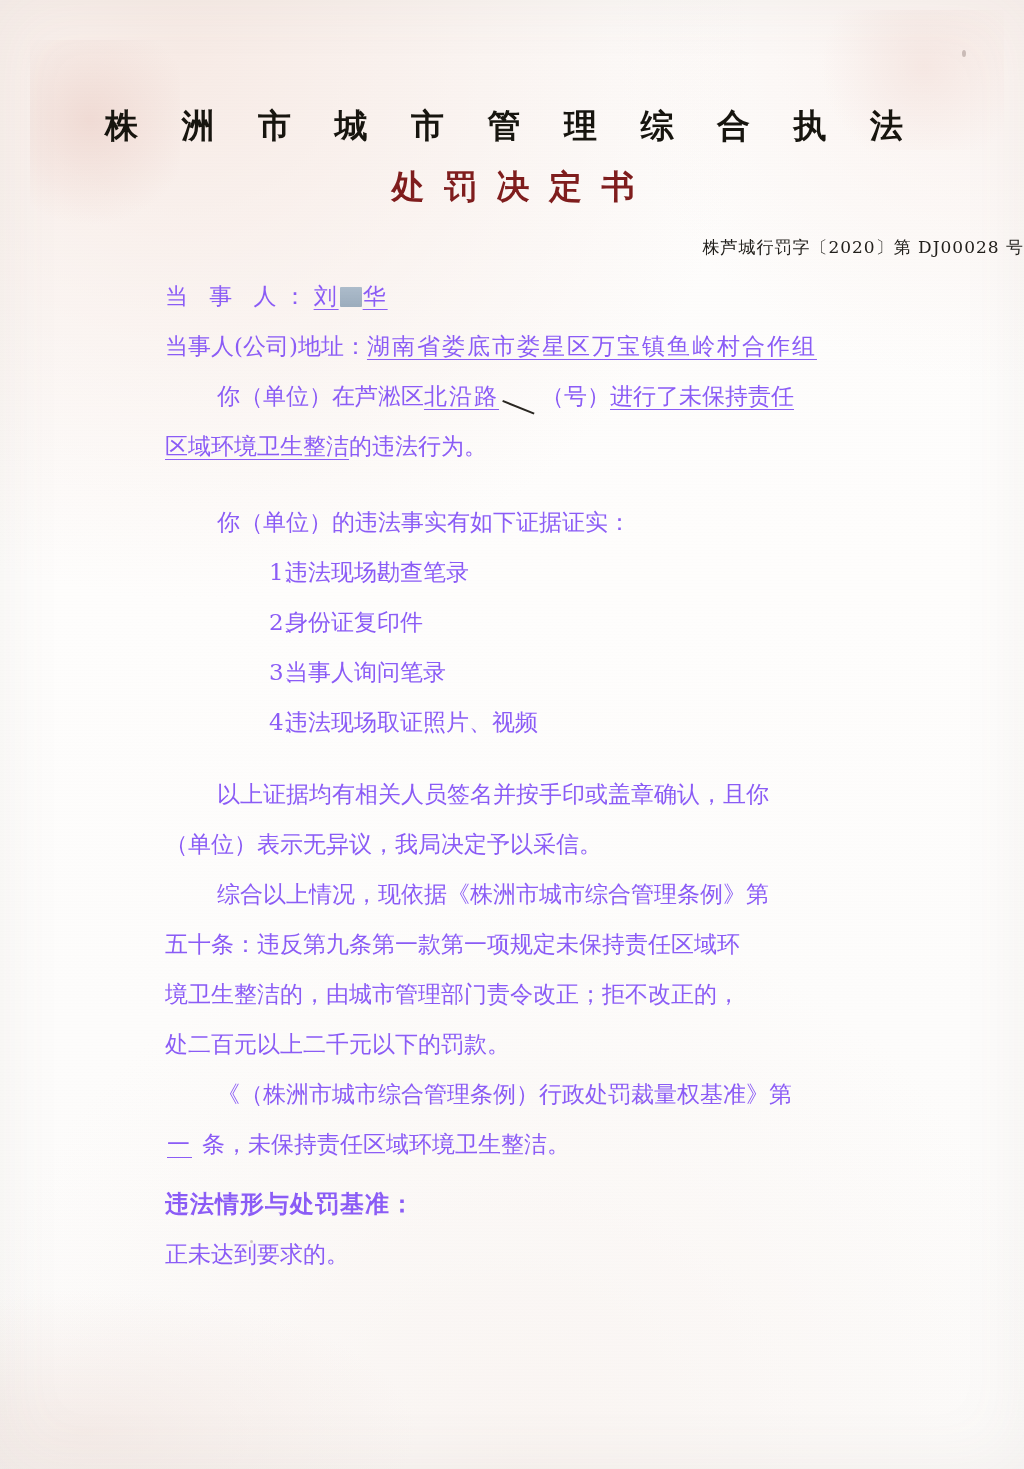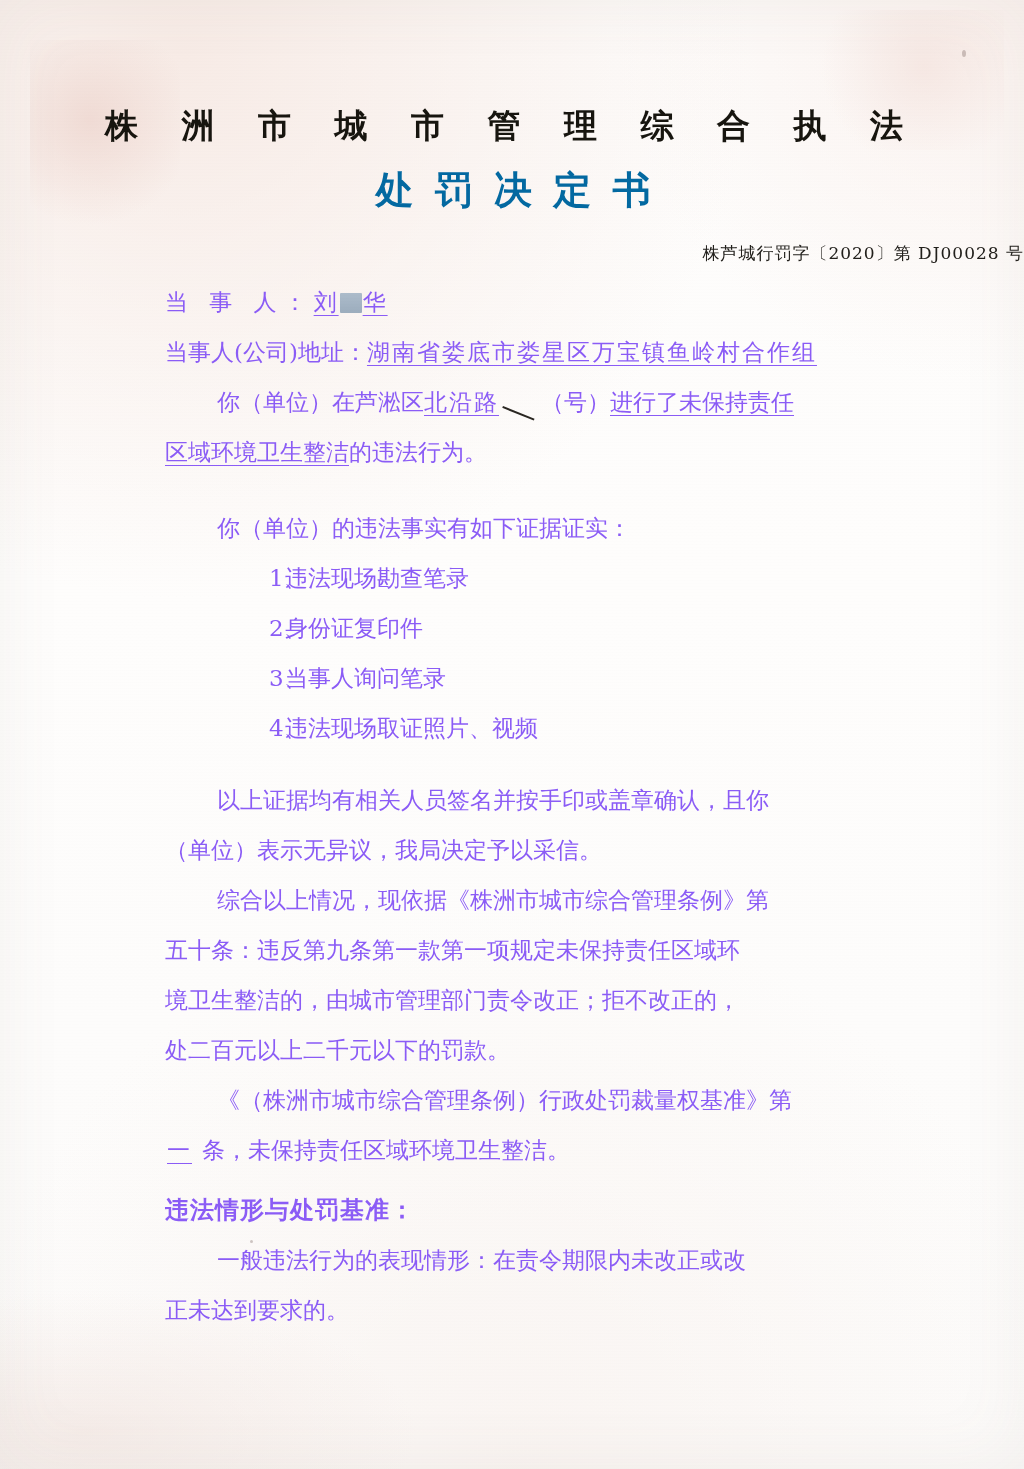--- a/index.html
+++ b/index.html
@@ -81,23 +81,23 @@
     font-family: "DejaVu Sans", "Liberation Sans", sans-serif;
     font-weight: bold;
     font-size: 33px;
     letter-spacing: 16px;
     color: #17150f;
     padding-left: 0;
   }
   .title-line2 {
     font-family: "DejaVu Sans", "Liberation Sans", sans-serif;
     font-weight: bold;
-    font-size: 38px;
+    font-size: 33px;
     letter-spacing: 4px;
-    color: #0369a1;
+    color: #7f1d1d;
     margin-top: 16px;
     padding-left: 6px;
   }
 
   
   .doc-number {
     margin-top: 26px;
     text-align: right;
     font-size: 17px;
     letter-spacing: 1px;
@@ -236,20 +236,19 @@
     <div class="hang">境卫生整洁的，由城市管理部门责令改正；拒不改正的，</div>
     <div class="hang">处二百元以上二千元以下的罚款。</div>
 
     <div class="para">《（株洲市城市综合管理条例）行政处罚裁量权基准》第</div>
     <div class="hang">
       <span class="u handwrite" style="padding:0 10px 0 2px;">一</span><span>条，未保持责任区域环境卫生整洁。</span>
     </div>
 
     <div class="bold-head" style="margin-top:10px;">违法情形与处罚基准：</div>
 
-    <div class="para">一般违法行为的表现情形：在责令期限内未改正或改</div>
     <div class="hang">正未达到要求的。</div>
 
   </div>
 </div>
 
 <div class="grain"></div>
 <div class="edge-shadow"></div>
 
 </body></html>

